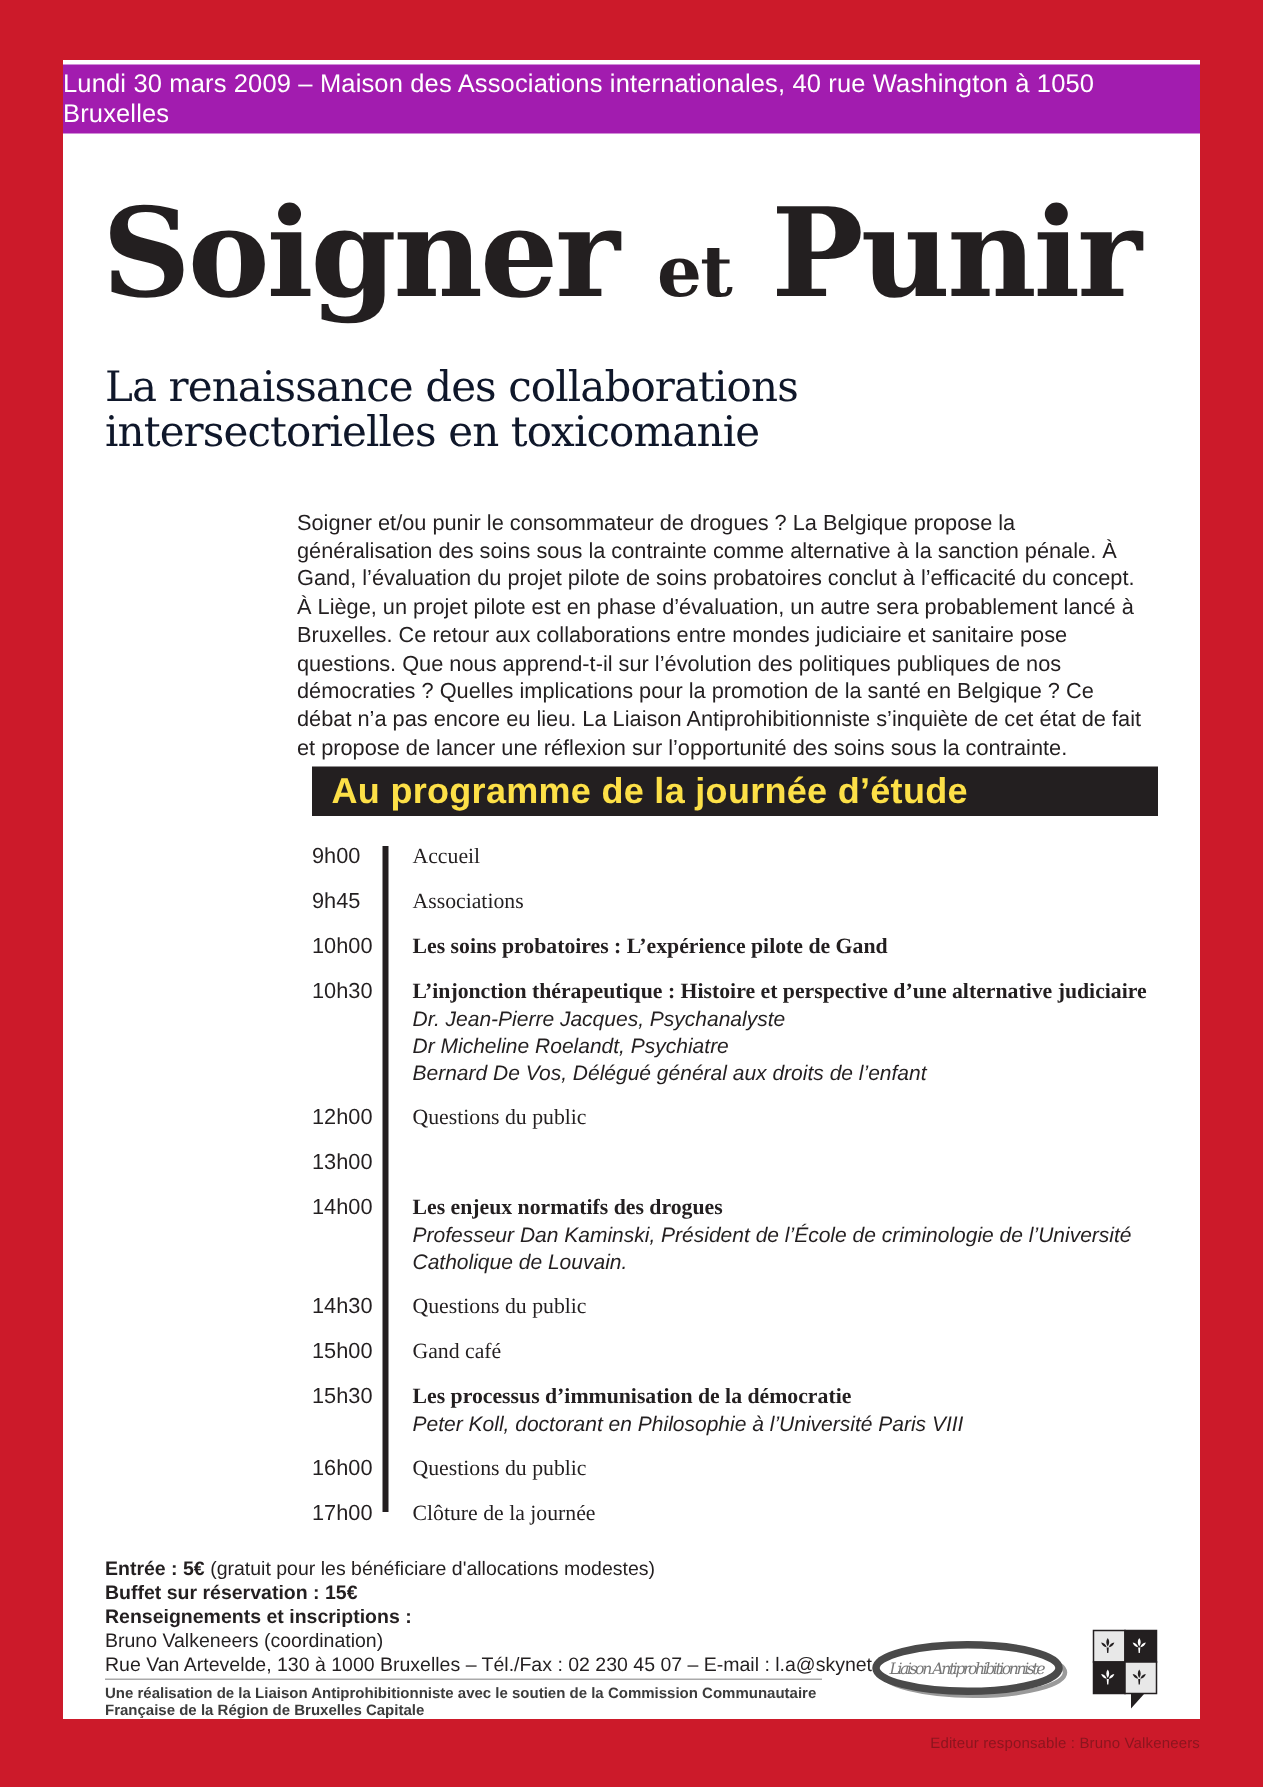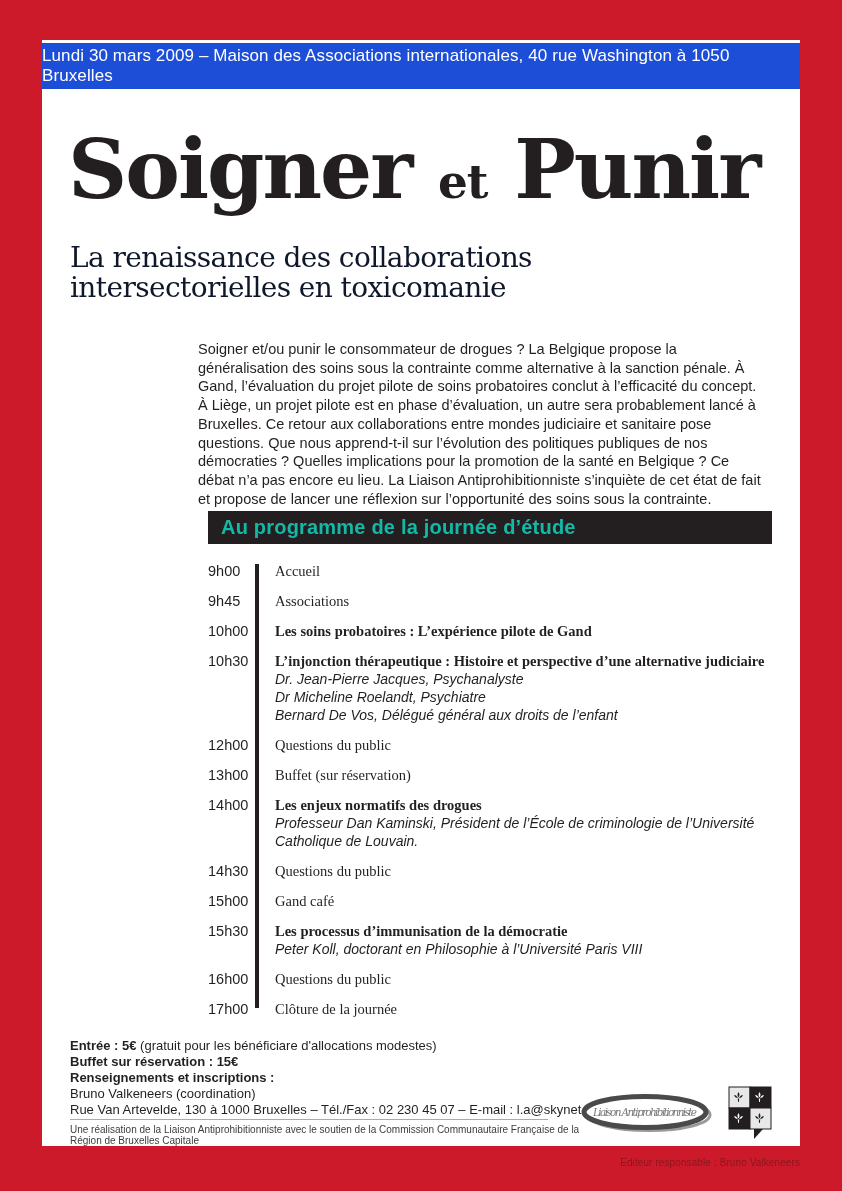--- a/index.html
+++ b/index.html
@@ -12,21 +12,21 @@
     overflow:hidden;
   }
   .page {
     position:absolute; left:42px; top:40px;
     width:758px; height:1106px;
     background:#ffffff;
   }
   .topbar {
     position:absolute; left:0; top:3px;
     width:100%; height:46px;
-    background:#1d4ed8; color:#ffffff;
+    background:#a21caf; color:#ffffff;
     display:flex; align-items:center; justify-content:center;
     font-size:17px; letter-spacing:0.1px;
   }
   .maintitle {
     position:absolute; left:26px; top:88px;
     font-family:"DejaVu Serif","Liberation Serif",serif;
     font-weight:bold; font-size:82px; line-height:1;
     letter-spacing:-2px; white-space:nowrap; color:#231F20;
   }
   .maintitle .et { font-size:47px; letter-spacing:-1px; }
@@ -36,39 +36,39 @@
     font-size:28px; line-height:1.08; letter-spacing:-0.6px;
     color:#0f172a;
   }
   .intro {
     position:absolute; left:156px; top:300px; width:567px;
     font-size:14.5px; line-height:1.29; color:#231F20;
   }
   .pbar {
     position:absolute; left:166px; top:471px;
     width:564px; height:33px; box-sizing:border-box;
-    background:#231F20; color:#14b8a6;
-    font-size:20px; font-weight:bold;
+    background:#231F20; color:#fde047;
+    font-size:24px; font-weight:bold;
     display:flex; align-items:center; padding-left:13px;
     letter-spacing:0.2px;
   }
   .plist { position:absolute; left:166px; top:522px; width:585px; }
   .plist::before {
     content:""; position:absolute; left:47px; top:2px;
     width:4px; height:444px; background:#231F20;
   }
   .prow { display:grid; grid-template-columns:67px 1fr; margin-bottom:12px; }
   .ptime  { font-size:14.5px; line-height:18px; }
   .ptitle { font-size:14.5px; line-height:18px;font-family:Liberation Serif, serif; }
   .ptitle.bold { font-weight:bold; }
   .pspeaker { font-size:14px; font-style:italic; line-height:18px; }
   .finfo { position:absolute; left:28px; top:998px; font-size:13px; line-height:16px; }
   .finfo .b { font-weight:bold; }
   .hairline { position:absolute; left:28px; top:1079px; width:478px; height:1px; background:#aaaaaa; }
-  .credit { position:absolute; left:28px; top:1084px; width:510px; font-size:10px; color:#3c3c3c; }
+  .credit { position:absolute; left:28px; top:1084px; width:510px; font-size:10px; color:#3c3c3c;font-weight:bold; }
   .logo-oval { position:absolute; left:538px; top:1050px; }
   .logo-shield { position:absolute; left:686px; top:1046px; }
   .editor {
     position:absolute; right:42px; top:1117px + 40px; top:1157px;
     font-size:10px; color:#8B151E; letter-spacing:0.1px;
   }
 </style>
 </head>
 <body>
 
@@ -120,23 +120,20 @@
         </div>
       </div>
       <div class="prow">
         <div class="ptime">12h00</div>
         <div>
           <div class="ptitle">Questions du public</div>
         </div>
       </div>
       <div class="prow">
         <div class="ptime">13h00</div>
-        <div>
-          <div class="ptitle">Buffet (sur réservation)</div>
-        </div>
       </div>
       <div class="prow">
         <div class="ptime">14h00</div>
         <div>
           <div class="ptitle bold">Les enjeux normatifs des drogues</div>
           <div class="pspeaker">Professeur Dan Kaminski, Président de l’École de criminologie de l’Université Catholique de Louvain.</div>
         </div>
       </div>
       <div class="prow">
         <div class="ptime">14h30</div>

